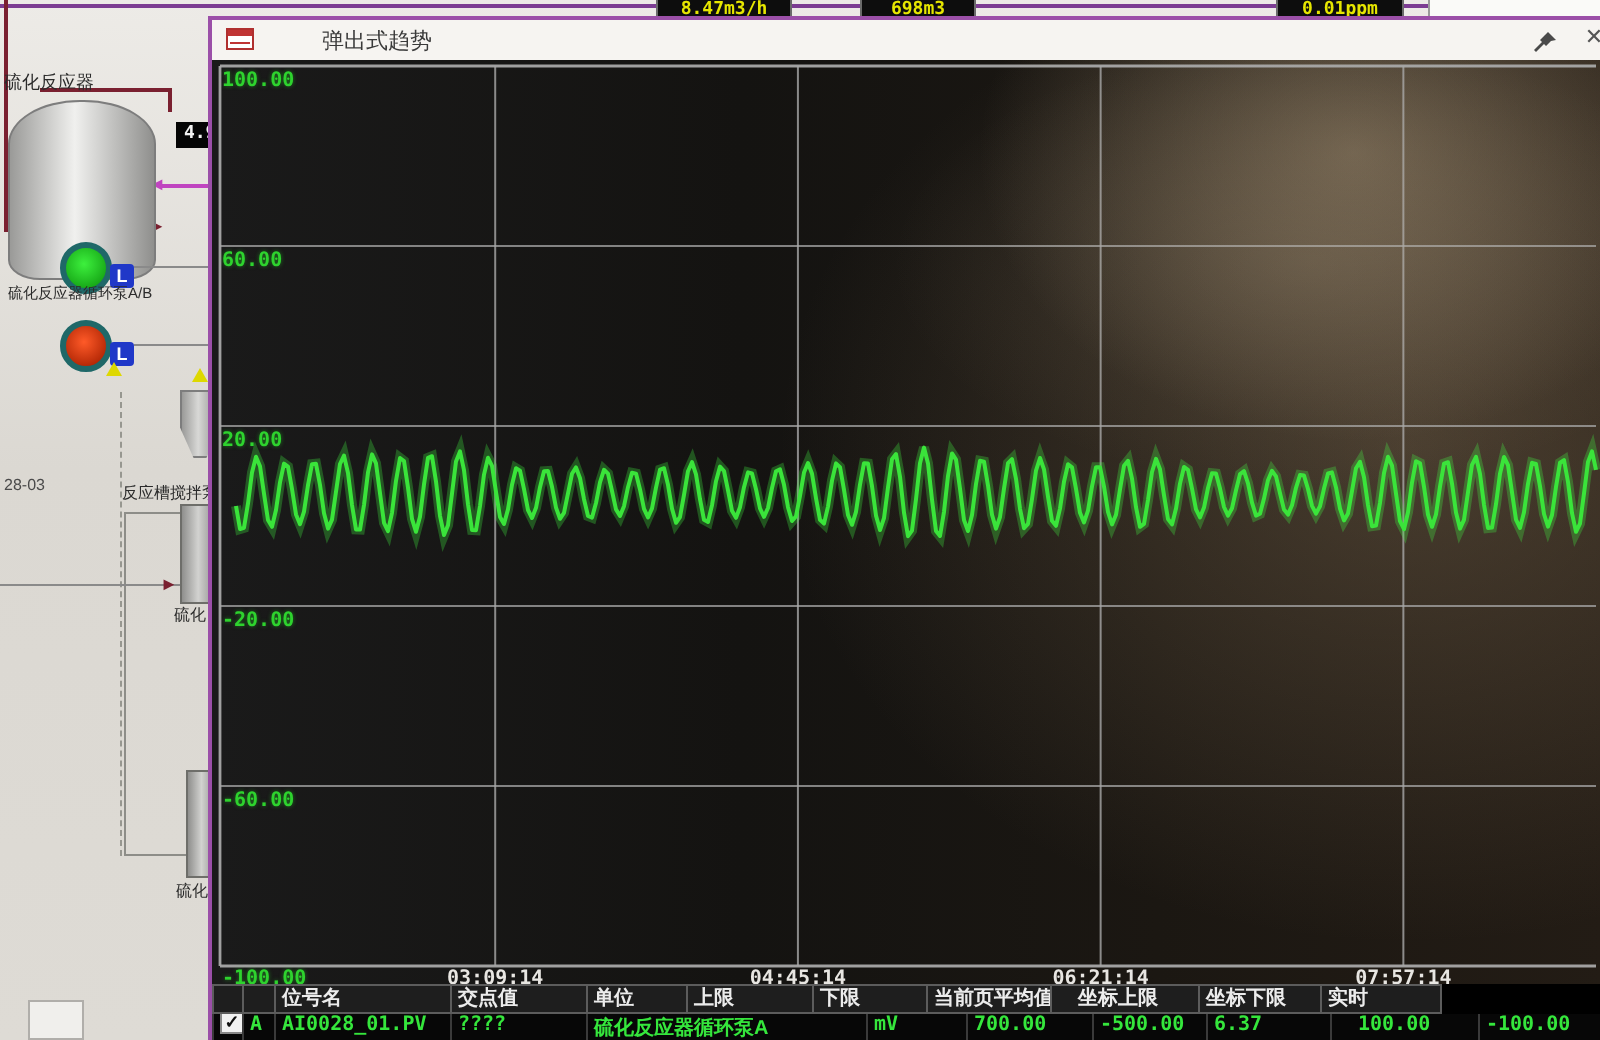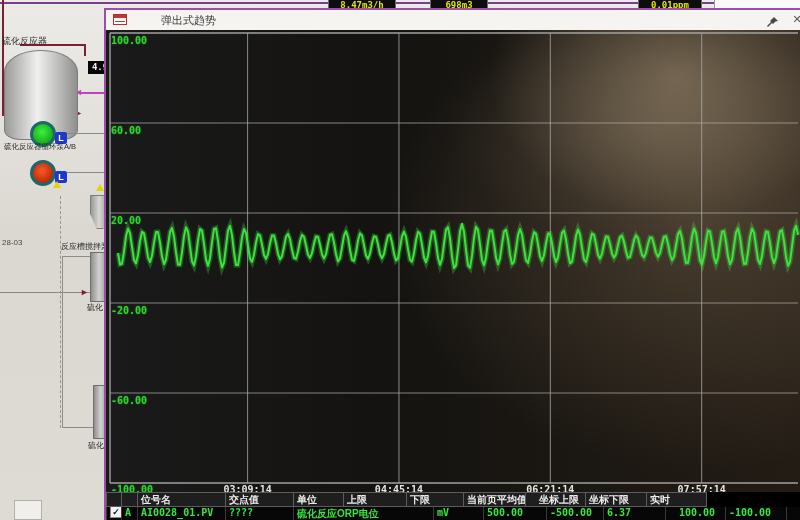--- a/index.html
+++ b/index.html
@@ -69,21 +69,21 @@
   .trow{display:flex;}
   .tc{box-sizing:border-box;overflow:hidden;white-space:nowrap;padding-left:3px;flex:0 0 auto;}
   .thead .tc{height:15px;line-height:14px;background:#1e1e1e;border:1px solid #5c5c5c;
     border-left:none;color:#ececec;font-size:10px;font-weight:bold;}
   .thead .tc:first-child{border-left:1px solid #5c5c5c;}
   .tdata .tc{height:14px;line-height:13px;background:#070707;border:1px solid #3a3a3a;border-top:none;
     border-left:none;color:#35e63c;font:bold 10px "DejaVu Sans Mono",monospace;}
   .tdata .tc:first-child{border-left:1px solid #3a3a3a;}
   .c-sel{width:16px;} .c-mk{width:16px;} .c-tag{width:88px;} .c-cross{width:68px;}
   .c-desc{width:140px;} .c-unit{width:50px;} .c-hi{width:63px;} .c-lo{width:57px;}
-  .c-avg{width:62px;} .c-chi{width:60px;padding-left:13px;} .c-clo{width:61px;} .c-rt{width:60px;}
+  .c-avg{width:62px;} .c-chi{width:74px;padding-left:13px;} .c-clo{width:61px;} .c-rt{width:60px;}
   .c-desc.gval{font-family:"Liberation Sans",sans-serif;font-size:10px;}
   .cross-val{color:#d8e060;}
   .cb{display:inline-block;width:10px;height:10px;background:#f2f2f2;border:1px solid #888;
     color:#111;font:bold 9px "Liberation Sans",sans-serif;line-height:10px;text-align:center;
     vertical-align:middle;margin-top:-2px;}
 </style>
 </head>
 <body>
 
 <div class="screen">
@@ -184,23 +184,23 @@
         <div class="tc c-avg">当前页平均值</div>
         <div class="tc c-chi">坐标上限</div>
         <div class="tc c-clo">坐标下限</div>
         <div class="tc c-rt">实时</div>
       </div>
       <div class="trow tdata">
         <div class="tc c-sel"><span class="cb">✓</span></div>
         <div class="tc c-mk">A</div>
         <div class="tc c-tag">AI0028_01.PV</div>
         <div class="tc c-cross cross-val">????</div>
-        <div class="tc c-desc gval">硫化反应ORP电位</div>
+        <div class="tc c-desc gval">硫化反应器循环泵A</div>
         <div class="tc c-unit">mV</div>
-        <div class="tc c-hi">500.00</div>
+        <div class="tc c-hi">700.00</div>
         <div class="tc c-lo">-500.00</div>
         <div class="tc c-avg">6.37</div>
         <div class="tc c-chi">100.00</div>
         <div class="tc c-clo">-100.00</div>
         <div class="tc c-rt"></div>
       </div>
     </div>
   </div>
 </div>
 

